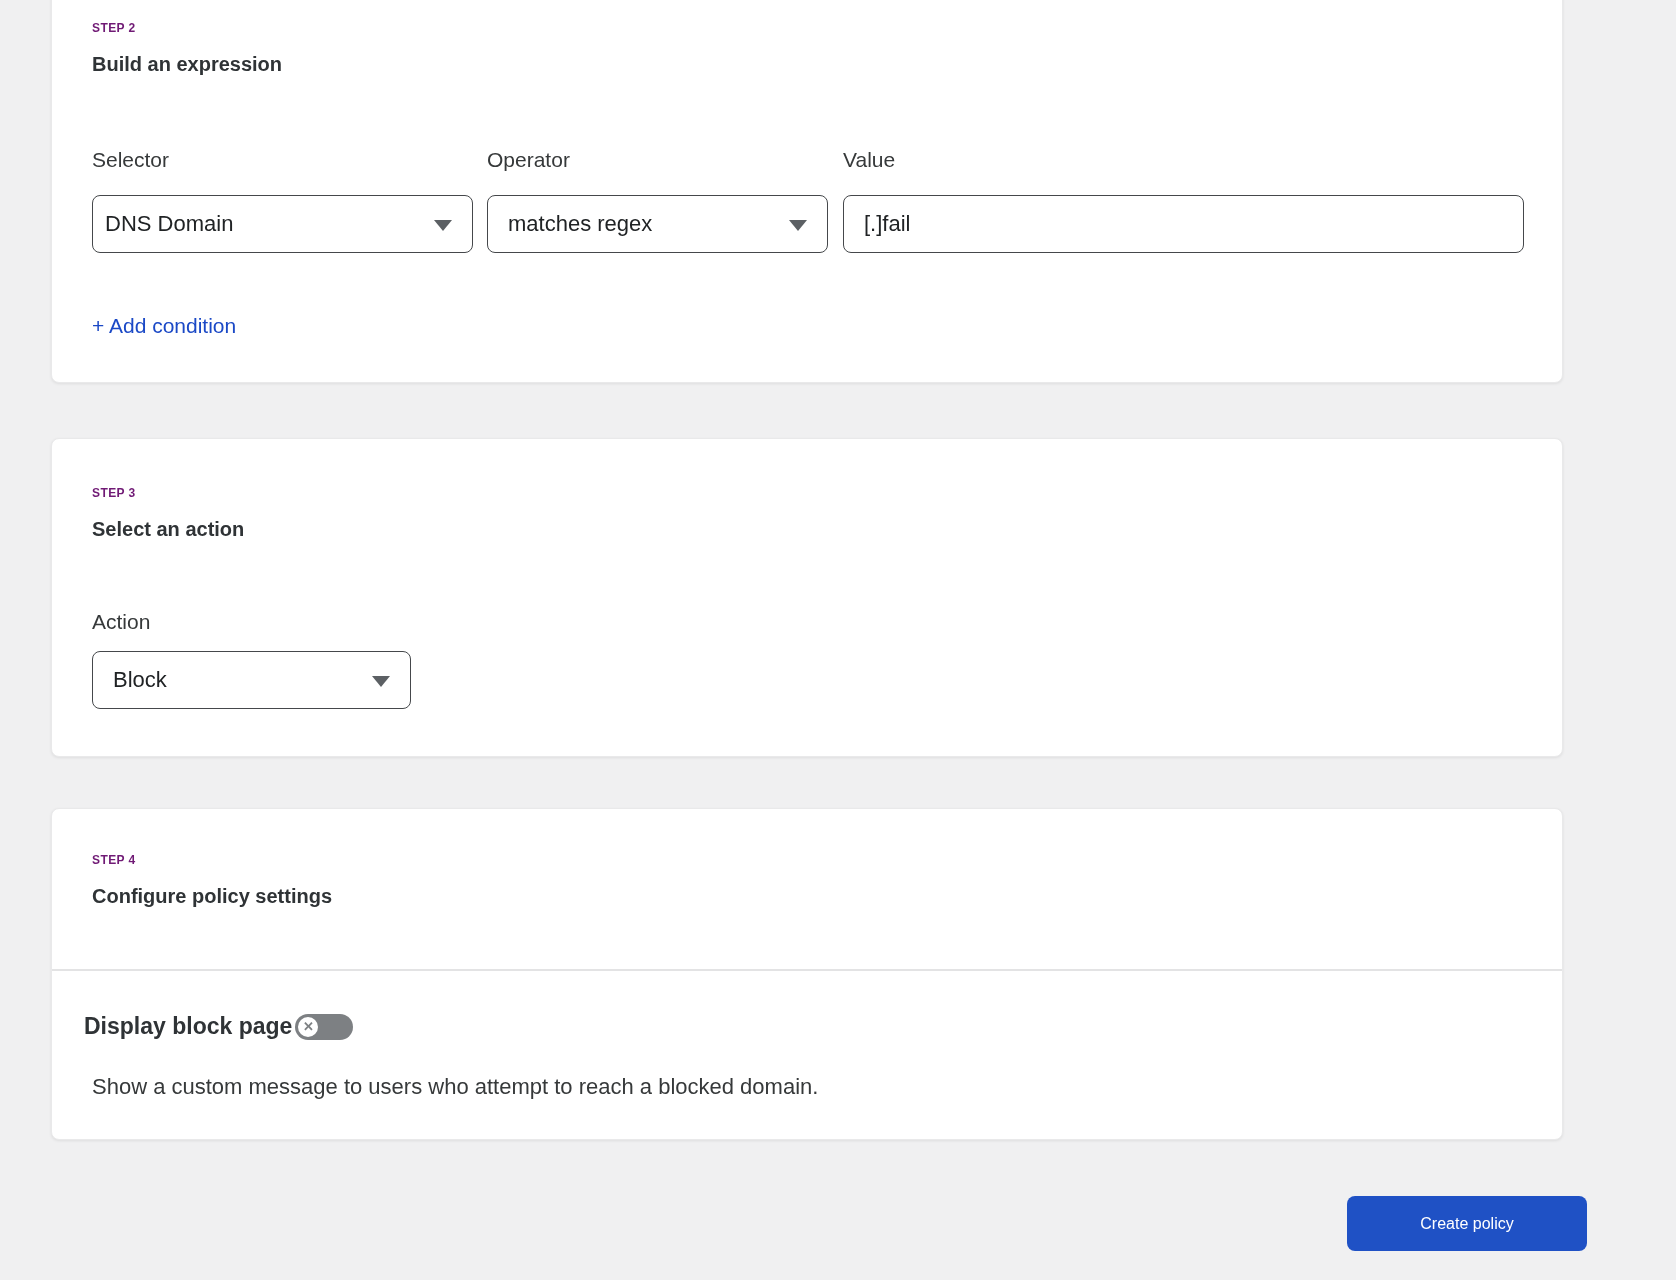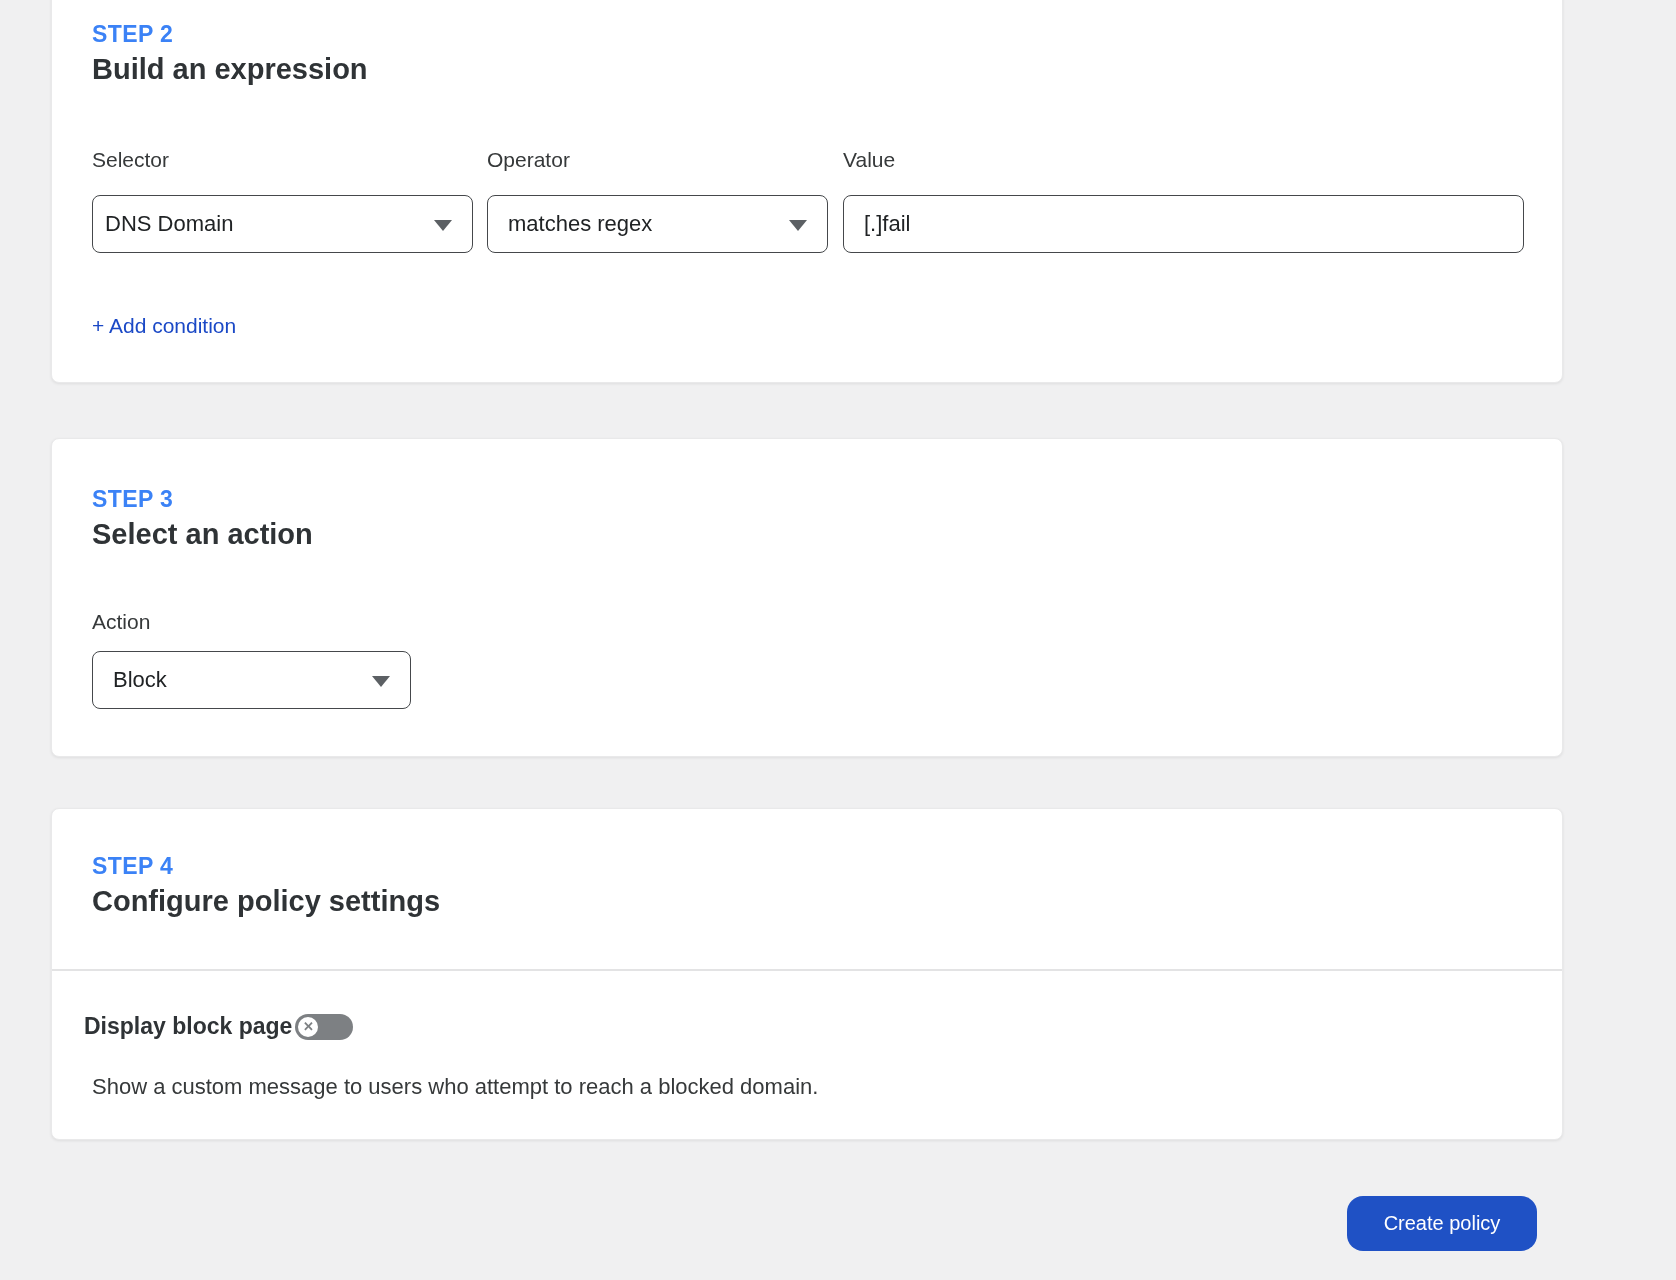--- a/index.html
+++ b/index.html
@@ -20,30 +20,30 @@
     border-radius: 8px;
     box-shadow: 0 1px 3px rgba(0,0,0,0.08);
   }
   #card-step2 { top: -40px; height: 423px; }
   #card-step3 { top: 438px;  height: 319px; }
   #card-step4 { top: 808px;  height: 332px; }
 
   .step-label {
     position: absolute;
     left: 40px;
-    font-size: 23px;
+    font-size: 12px;
     font-weight: 700;
     letter-spacing: 0.4px;
-    color: #3b82f6;
+    color: #701a75;
     line-height: 1.2;
   }
   .card-title {
     position: absolute;
     left: 40px;
-    font-size: 29px;
+    font-size: 20px;
     font-weight: 700;
     color: #2f3336;
     line-height: 1.15;
   }
   .field-label {
     position: absolute;
     font-size: 21px;
     color: #36393a;
     line-height: 1.2;
   }
@@ -135,27 +135,27 @@
     position: absolute;
     left: 40px;
     font-size: 22px;
     color: #36393a;
     line-height: 1.3;
   }
   .primary-button {
     position: absolute;
     left: 1347px;
     top: 1196px;
-    width: 190px;
+    width: 240px;
     height: 55px;
     background: #1f51c5;
     color: #ffffff;
     border: none;
-    border-radius: 16px;
-    font-size: 20px;
+    border-radius: 8px;
+    font-size: 16px;
     font-family: "Liberation Sans", sans-serif;
     cursor: pointer;
   }
 
   
   #card-step2 .step-label { top: 60px; }
   #card-step2 .card-title { top: 92px; }
   #card-step2 .field-label.selector { left: 40px;  top: 186px; }
   #card-step2 .field-label.operator { left: 435px; top: 186px; }
   #card-step2 .field-label.value    { left: 791px; top: 186px; }

